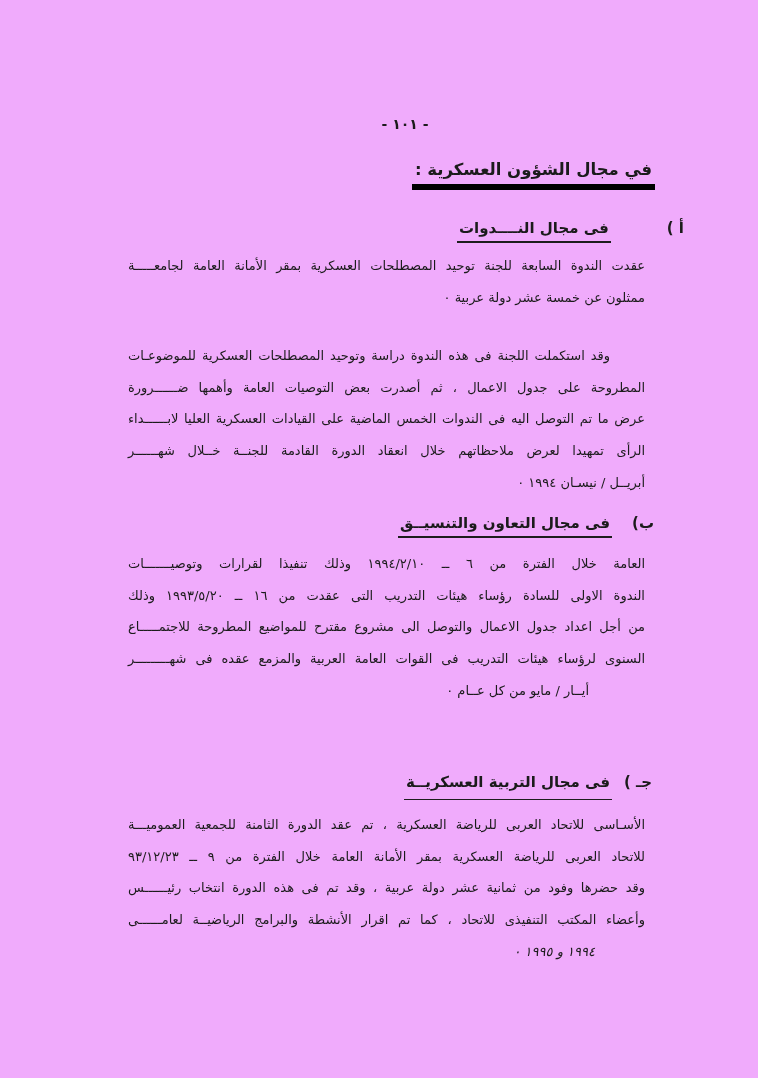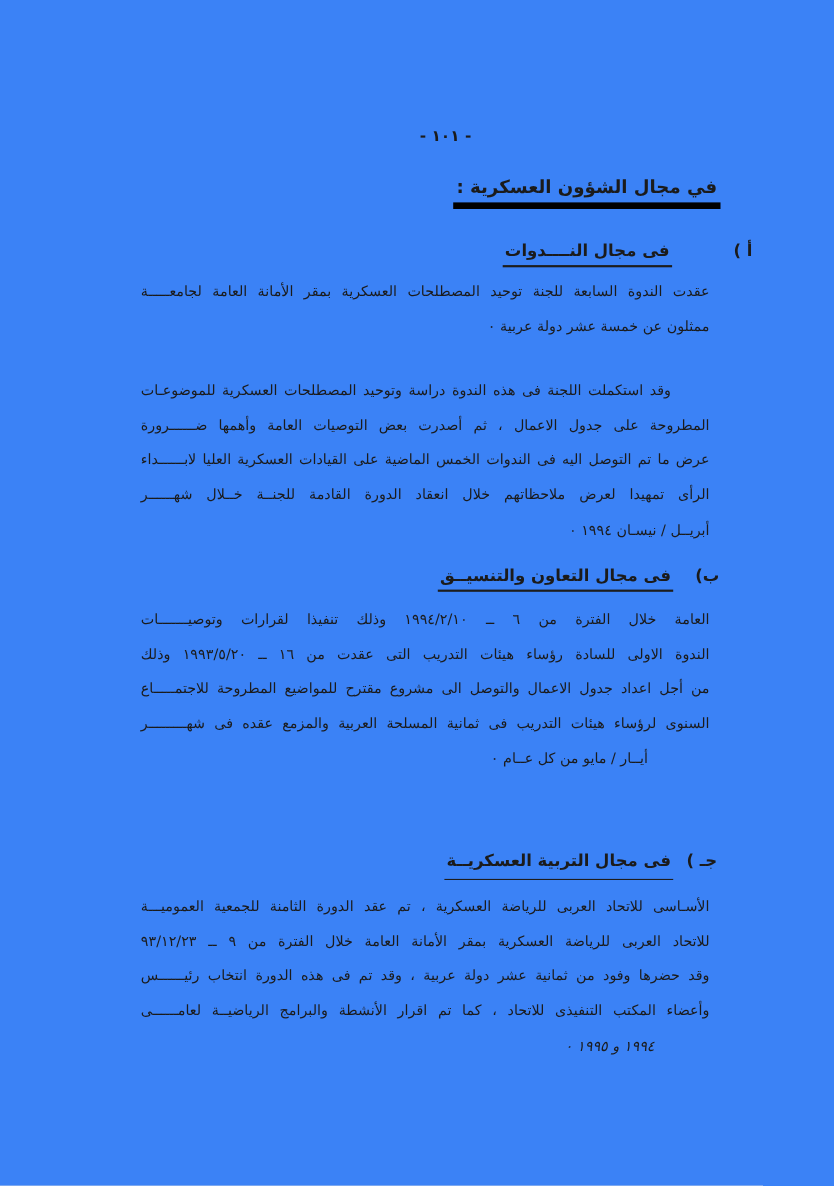--- a/index.html
+++ b/index.html
@@ -1,18 +1,18 @@
 <!DOCTYPE html>
 <html lang="ar"><head>
 <meta charset="utf-8">
 <style>
   html,body{margin:0;padding:0;background:#e8e8e6;}
   .page{
     position:relative;width:758px;height:1078px;margin:0 auto;
-    background:#3b82f6;color:#1b1b1b;
+    background:#f0abfc;color:#1b1b1b;
     font-family:"DejaVu Sans",sans-serif;
     direction:rtl;overflow:hidden;
   }
   .page-number{
     position:absolute;top:116px;left:340px;width:130px;
     text-align:center;font-size:14px;letter-spacing:2px;font-weight:bold;
   }
   .main-title{
     position:absolute;top:160px;right:103px;
     font-size:16.5px;font-weight:bold;
@@ -76,21 +76,21 @@
 
   <div class="sec-head" id="secB">
     <span class="marker">ب)</span>
     <span class="sec-title">فى مجال التعاون والتنسيــق</span>
   </div>
 
   <div class="para" id="p3">
     <div class="tline">العامة خلال الفترة من  ٦ ــ ١٩٩٤/٢/١٠  وذلك  تنفيذا لقرارات وتوصيـــــــات</div>
     <div class="tline">الندوة الاولى للسادة رؤساء هيئات التدريب  التى عقدت  من ١٦ ــ ١٩٩٣/٥/٢٠ وذلك</div>
     <div class="tline">من أجل اعداد جدول الاعمال والتوصل الى مشروع مقترح  للمواضيع المطروحة للاجتمـــــاع</div>
-    <div class="tline">السنوى لرؤساء هيئات التدريب فى ثمانية المسلحة العربية والمزمع  عقده  فى شهـــــــــر</div>
+    <div class="tline">السنوى لرؤساء هيئات التدريب فى القوات العامة العربية والمزمع  عقده  فى شهـــــــــر</div>
     <div class="tline short ind56">أيــار / مايو  من كل عــام ٠</div>
   </div>
 
   <div class="sec-head" id="secC">
     <span class="marker">جـ )</span>
     <span class="sec-title">فى مجال التربية العسكريــة</span>
   </div>
 
   <div class="para" id="p4">
     <div class="tline">الأسـاسى للاتحاد العربى للرياضة العسكرية ،   تم عقد الدورة الثامنة للجمعية العموميـــة</div>

